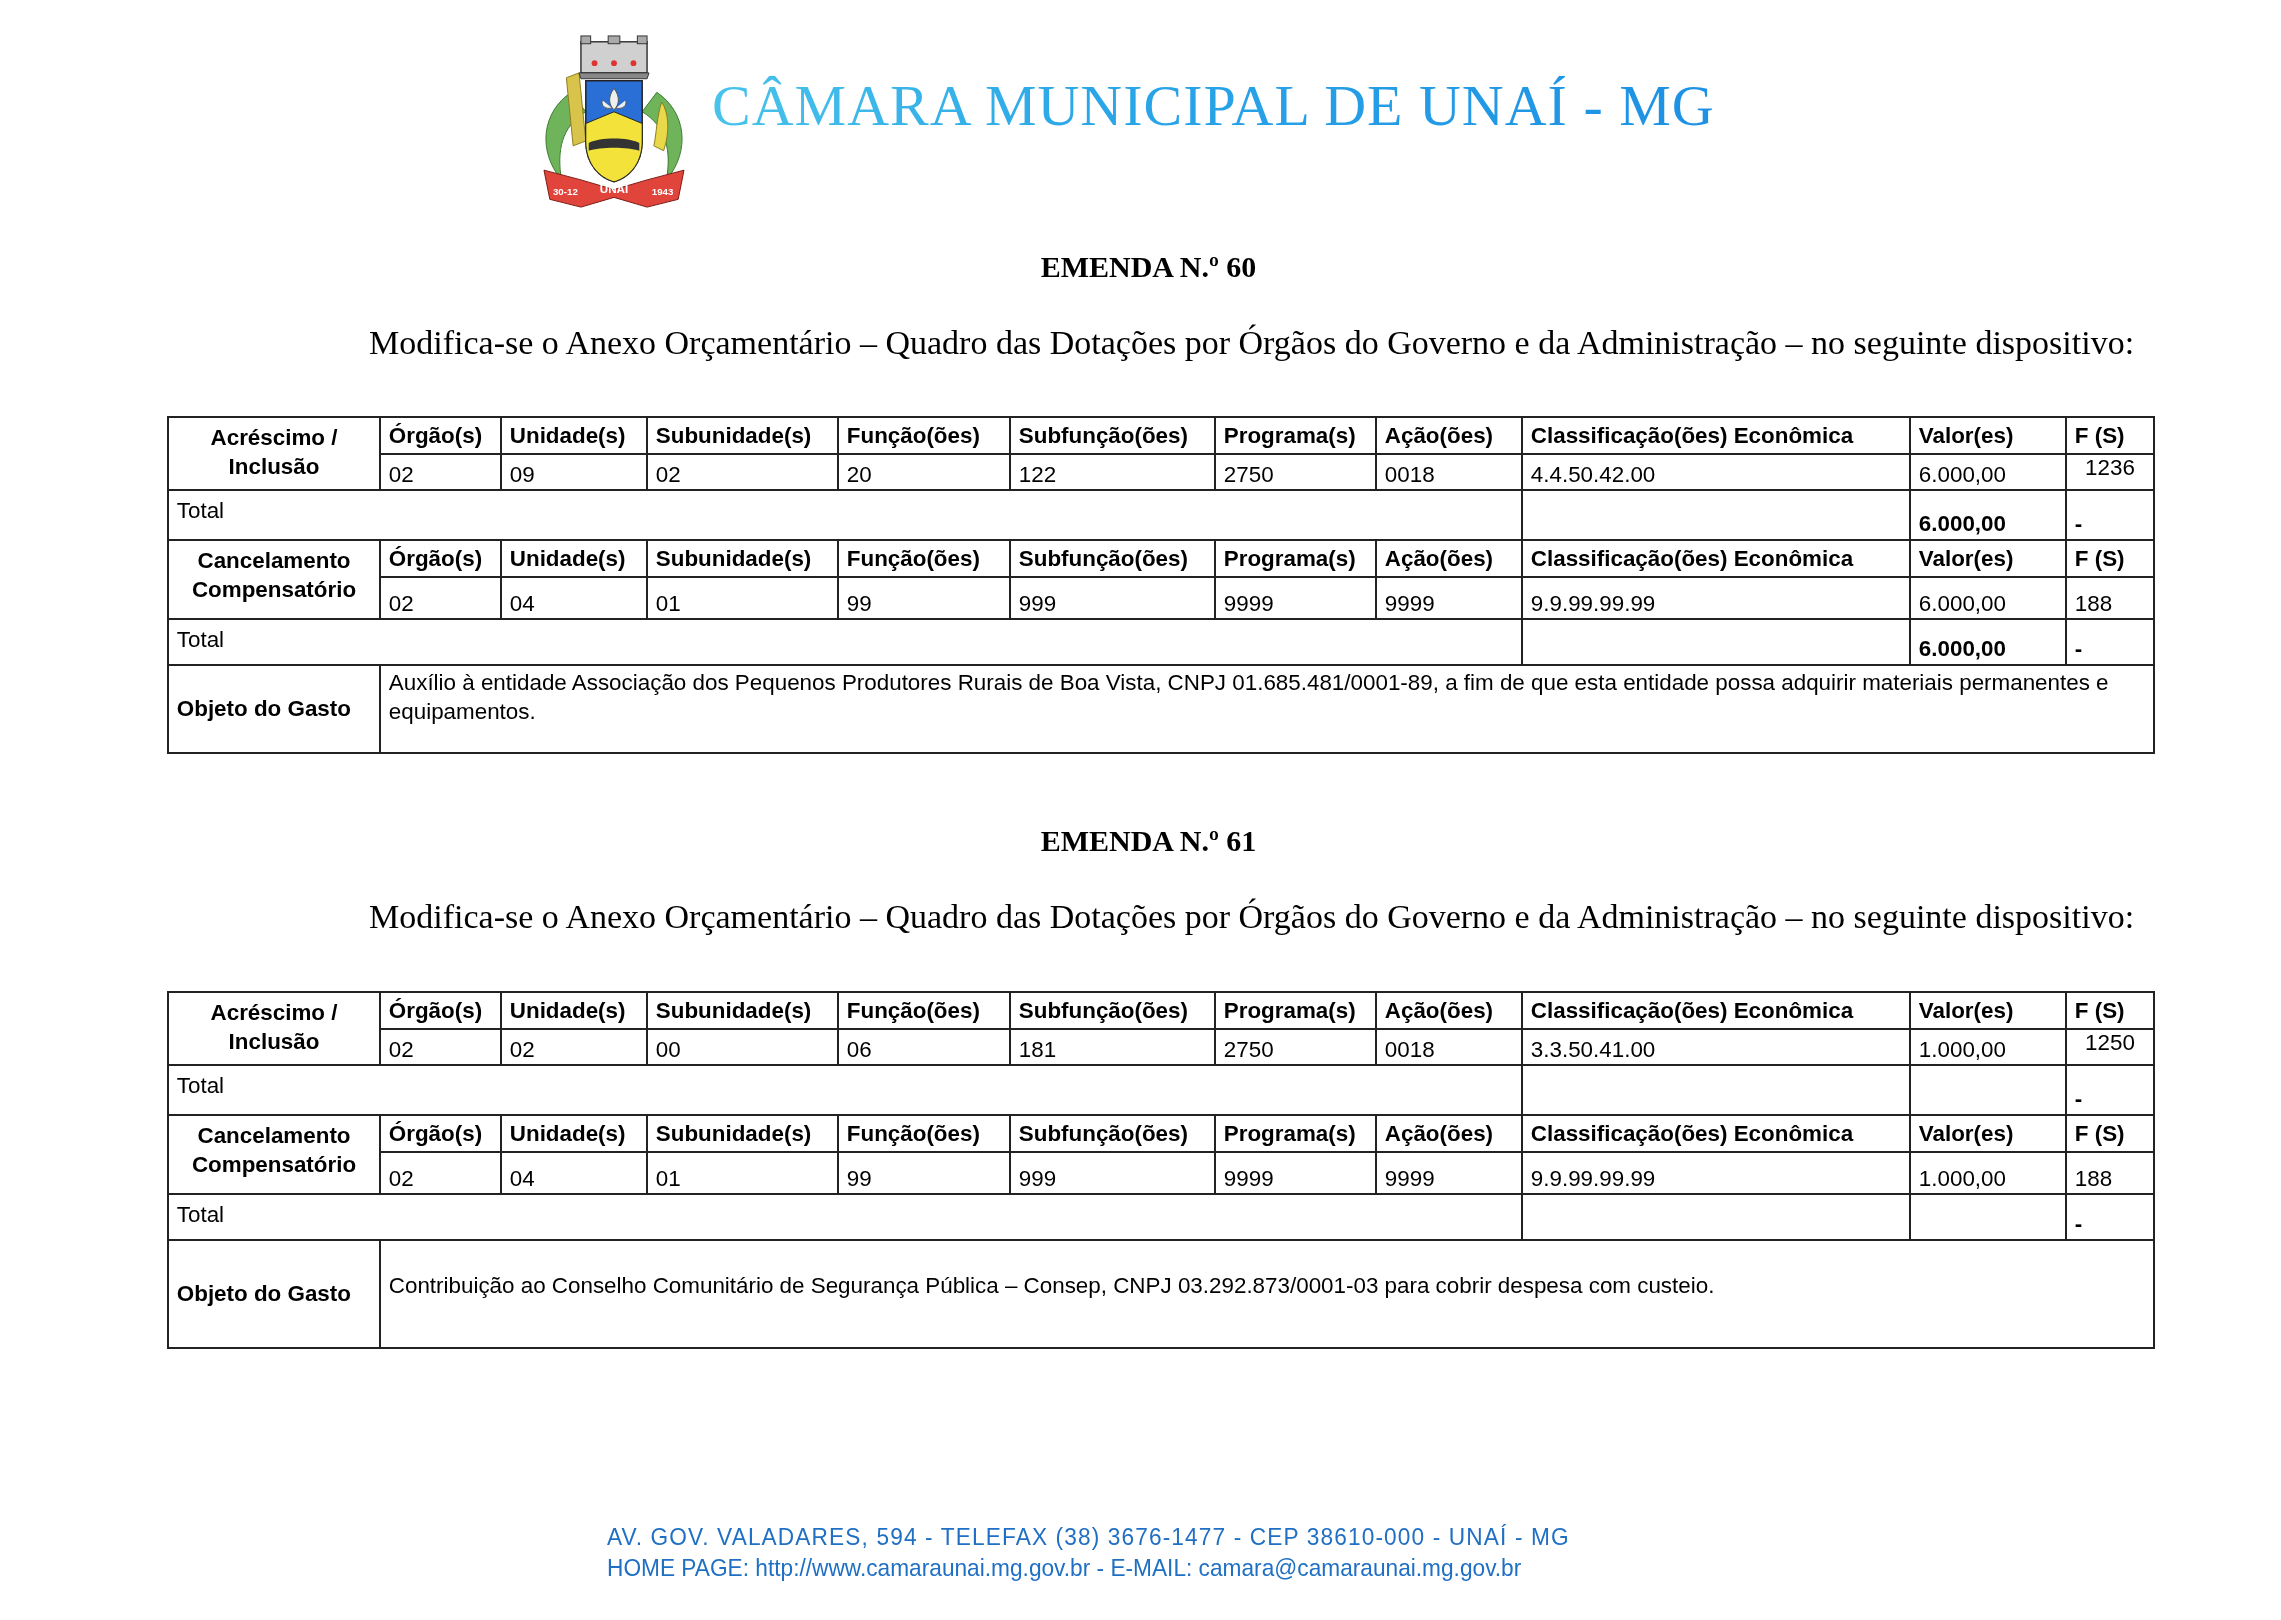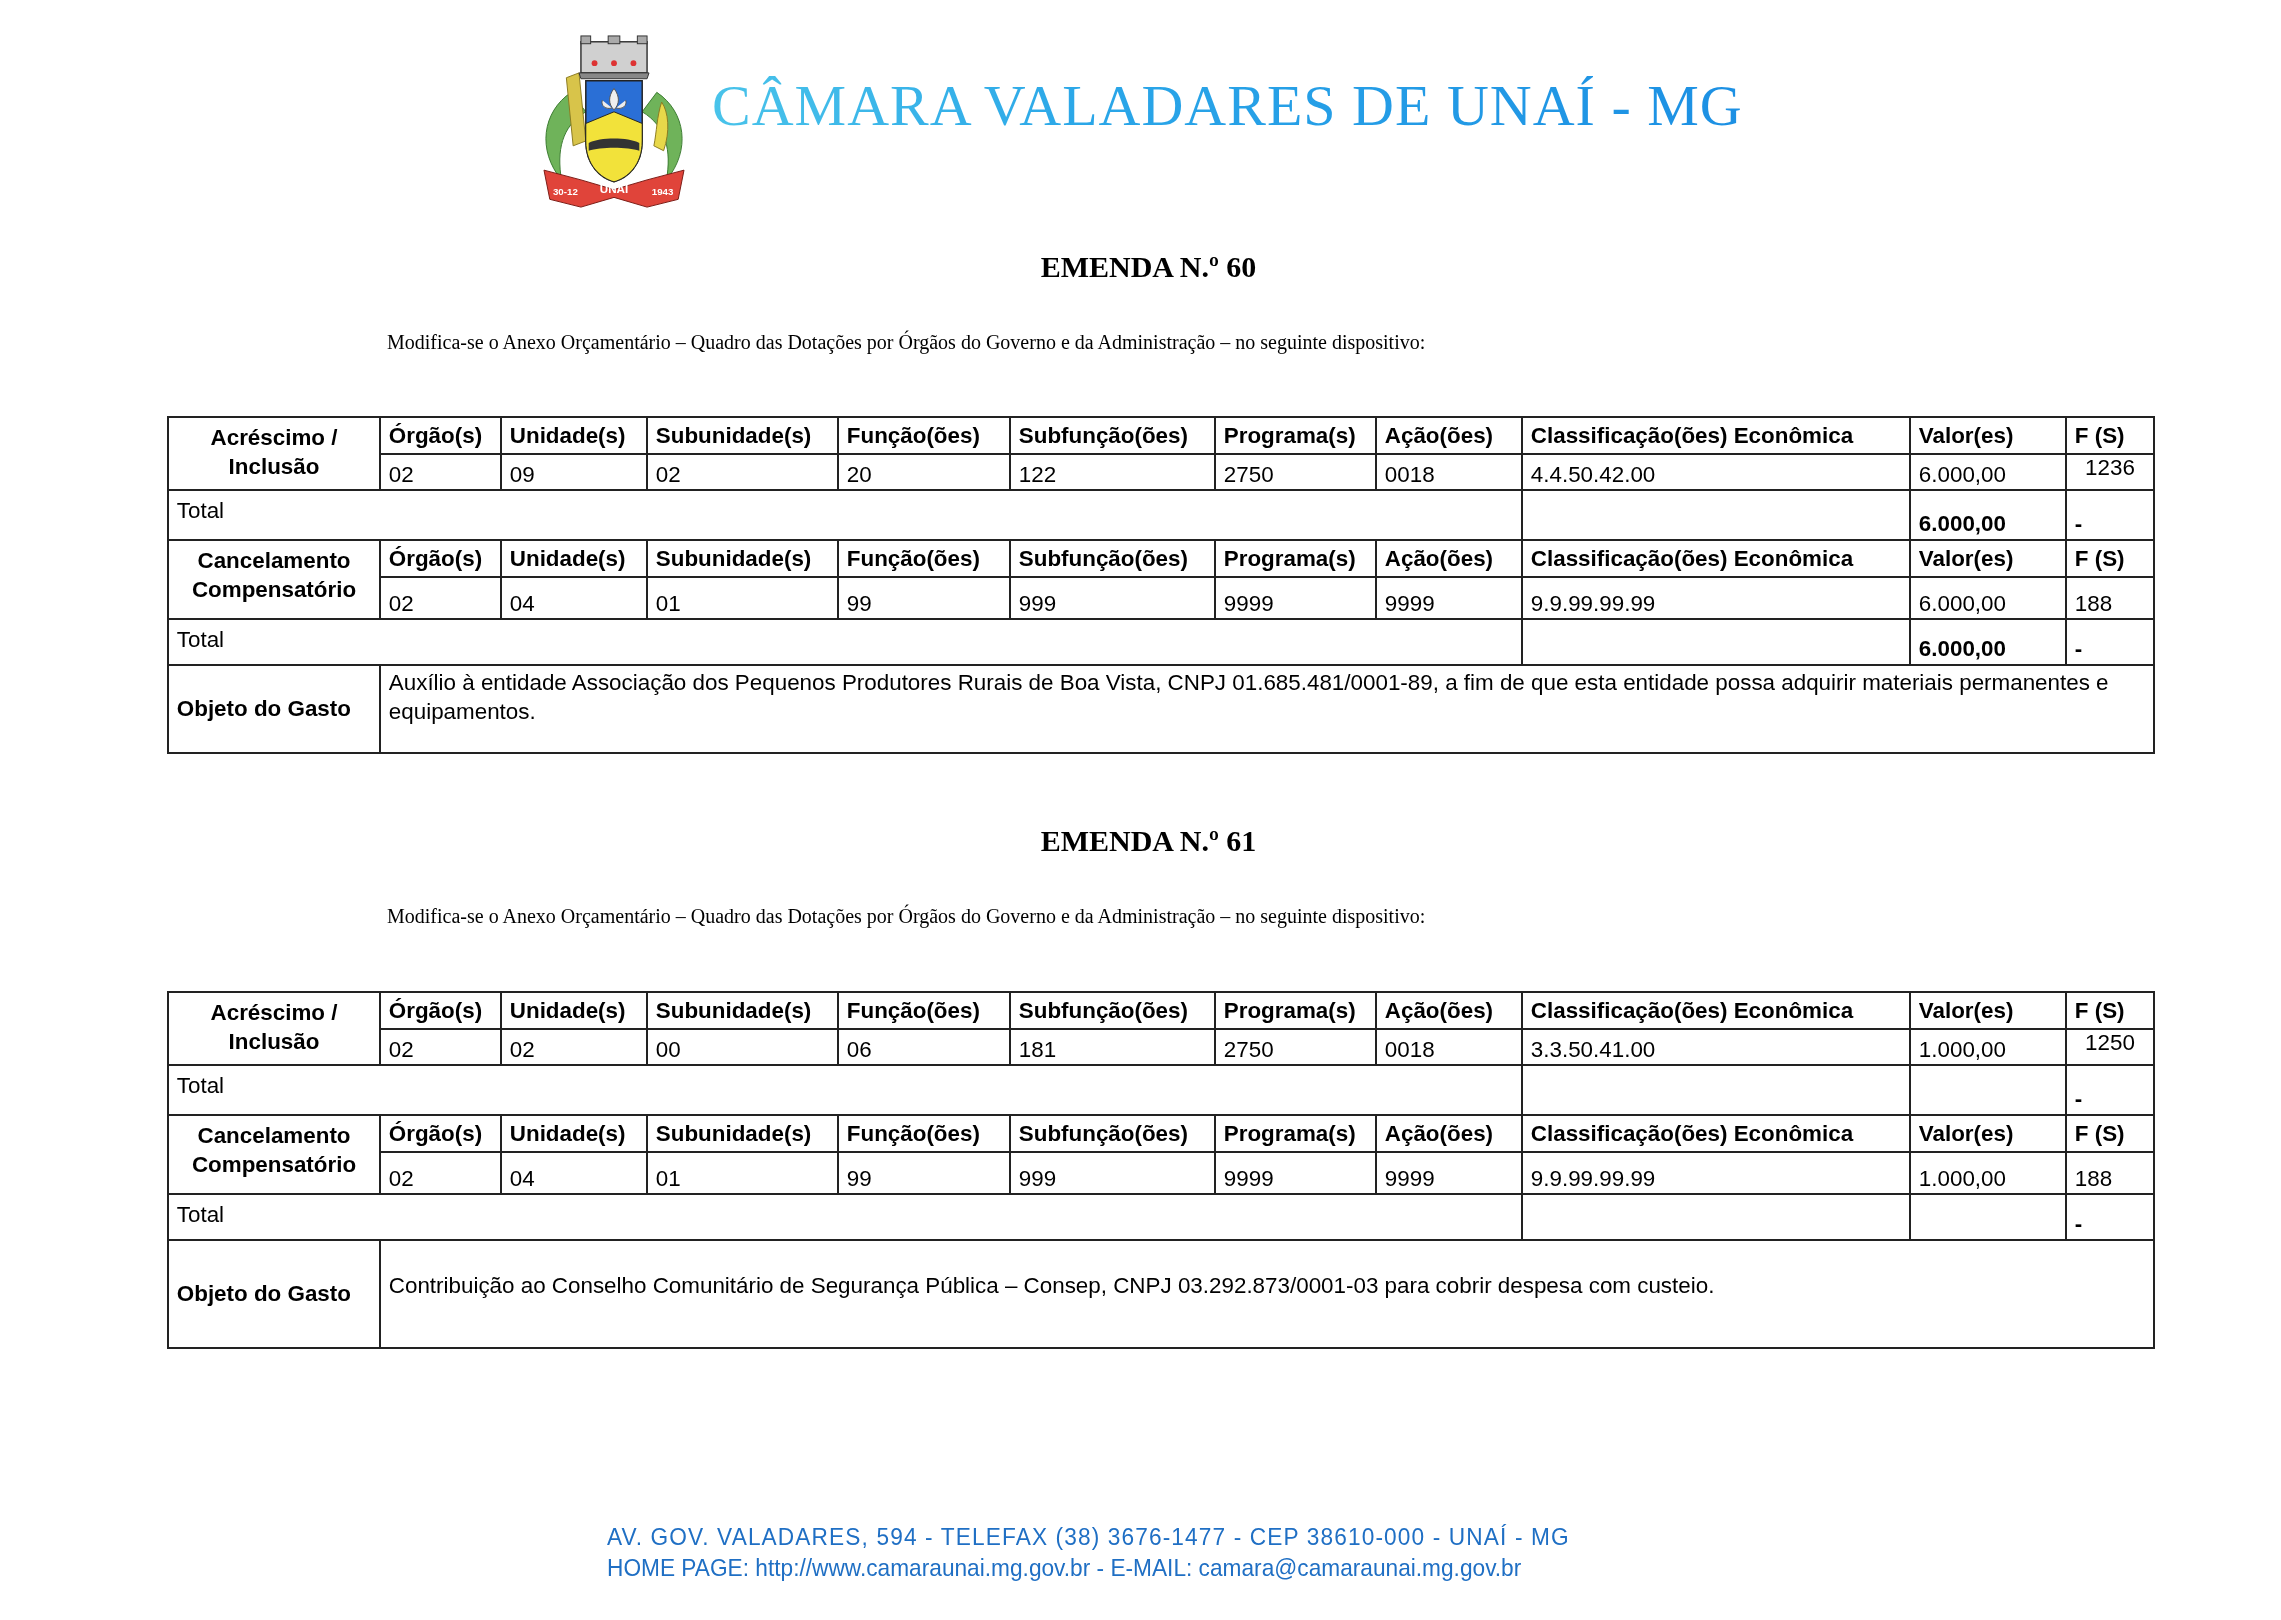--- a/index.html
+++ b/index.html
@@ -14,22 +14,22 @@
     background: linear-gradient(90deg, #49c3ea 0%, #2aa6e8 35%, #1b8ee3 100%);
     -webkit-background-clip: text; background-clip: text; -webkit-text-fill-color: transparent;
   }
 
   
   .emenda-title {
     position: absolute; left: 8px; width: 2281px; text-align: center;
     font-family: "Liberation Serif", serif; font-weight: bold; font-size: 30px; line-height: 35px;
   }
   .emenda-intro {
-    position: absolute; left: 387px; width: 1755px; white-space: nowrap;
-    font-family: "Liberation Serif", serif; font-size: 20px; line-height: 35px;
+    position: absolute; left: 369px; width: 1755px; white-space: nowrap;
+    font-family: "Liberation Serif", serif; font-size: 34px; line-height: 35px;
   }
 
   
   table.budget {
     position: absolute; left: 167px; width: 1986px;
     border-collapse: collapse; table-layout: fixed;
     font-family: "Liberation Sans", sans-serif; font-size: 22.4px;
   }
   table.budget td { border: 2px solid #222; padding: 0 7.8px; vertical-align: bottom; overflow: hidden; white-space: nowrap; }
   table.budget td.hdr { font-weight: bold; height: 35px; vertical-align: middle; }
@@ -75,21 +75,21 @@
     <path d="M58 112 C70 106 98 106 110 112 L110 120 C98 116 70 116 58 120 Z" fill="#333"></path>
 
     <path d="M84 56 C78 64 78 72 84 78 C90 72 90 64 84 56 Z M72 68 C70 74 76 78 82 76 M96 68 C98 74 92 78 86 76" fill="#eee" stroke="#555" stroke-width="1"></path>
 
     <path d="M12 140 L50 150 L84 160 L118 150 L156 140 L150 170 L118 178 L84 168 L50 178 L18 170 Z" fill="#e0443a" stroke="#7a1a14" stroke-width="1"></path>
     <text x="84" y="164" font-family="Liberation Sans, sans-serif" font-size="12" font-weight="bold" fill="#fff" text-anchor="middle">UNAÍ</text>
     <text x="34" y="166" font-family="Liberation Sans, sans-serif" font-size="10" font-weight="bold" fill="#fff" text-anchor="middle">30-12</text>
     <text x="134" y="166" font-family="Liberation Sans, sans-serif" font-size="10" font-weight="bold" fill="#fff" text-anchor="middle">1943</text>
   </svg>
 </div>
-<div class="org-title">CÂMARA VALADARES DE UNAÍ - MG</div>
+<div class="org-title">CÂMARA MUNICIPAL DE UNAÍ - MG</div>
 
 <div class="emenda-title" style="top:249px">EMENDA N.º 60</div>
 <div class="emenda-intro" style="top:325px">Modifica-se o Anexo Orçamentário – Quadro das Dotações por Órgãos do Governo e da Administração – no seguinte dispositivo:</div>
 
 <table class="budget" style="top:416px">
   <colgroup>
     <col style="width:212px">
       <col style="width:121px">
       <col style="width:146px">
       <col style="width:191px">

